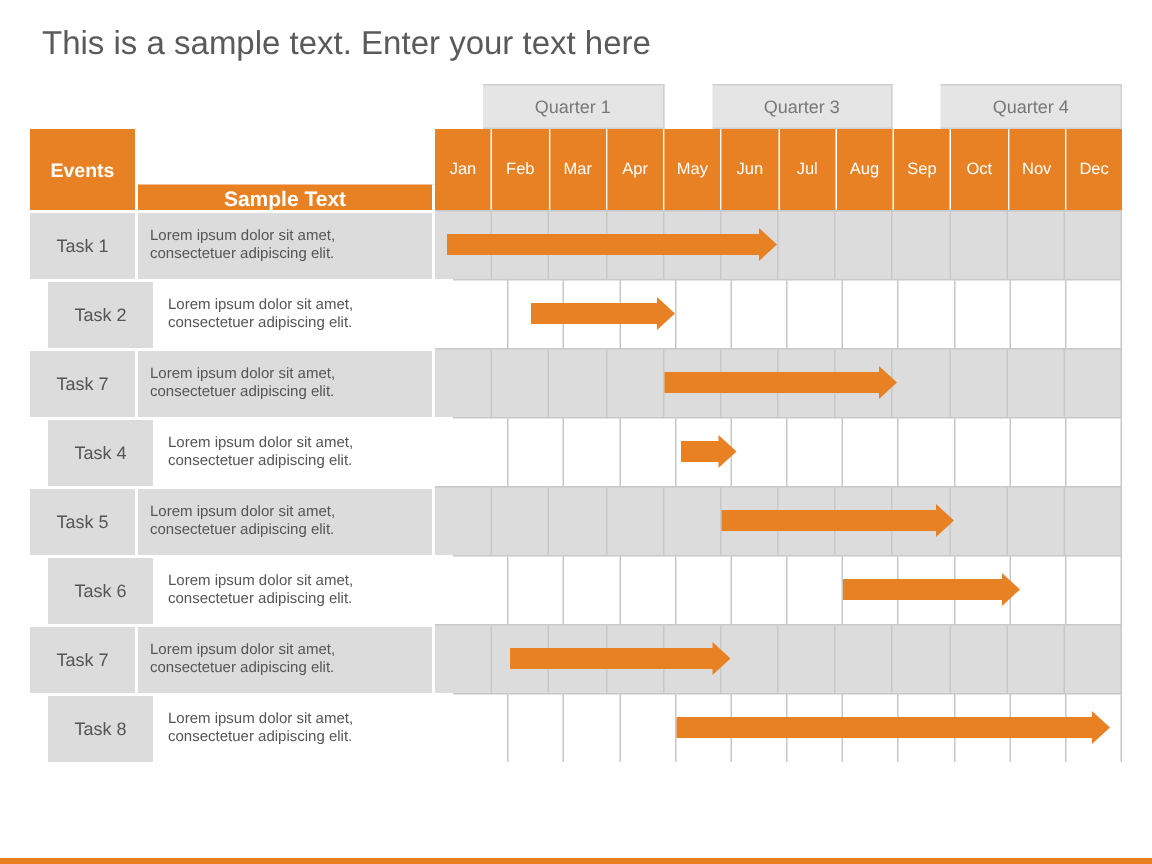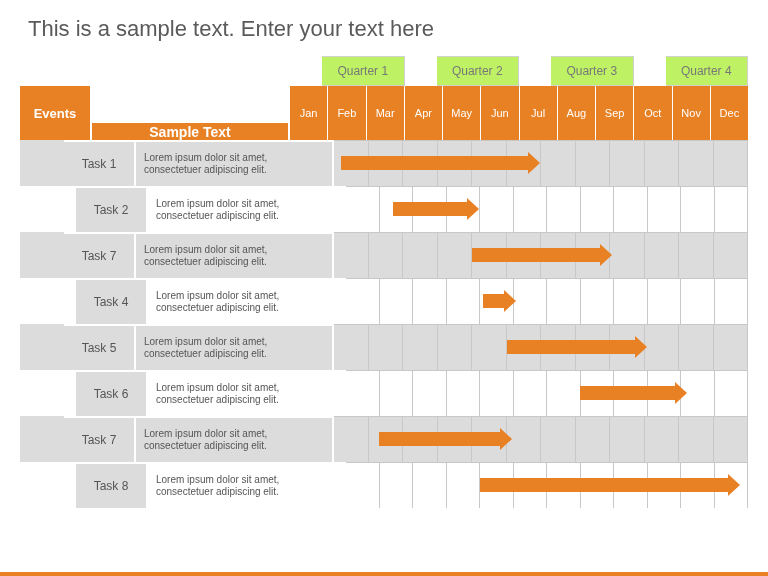--- a/index.html
+++ b/index.html
@@ -20,21 +20,21 @@
     padding: 8px 20px 0 20px;
   }
   .quarter-row {
     display: flex;
     height: 30px;
   }
   .quarter-spacer { width: 270px; flex: 0 0 270px; }
   .quarter-cell {
     flex: 1;
     border: 1px solid #d0d0d0;
-    background: #bef264;
+    background: #e5e5e5;
     color: #777;
     font-size: 12px;
     display: flex;
     align-items: center;
     justify-content: center;
     border-left: none;
     margin-left: 32px;
   }
   .quarter-cell:first-of-type { border-left: 1px solid #d0d0d0; }
 
@@ -69,21 +69,20 @@
     display: flex; align-items: center; justify-content: center;
     border-right: 1px solid #fff;
     text-align: center;
   }
   .month-cell:last-child { border-right: none; }
 
   .rows { position: relative; }
   .task-row {
     display: flex;
     height: 46px;
-    padding-left: 44px;
   }
   .task-row.odd { background: #dcdcdc; }
   .task-row.even { background: #fff; margin-left: 12px; }
   .task-label {
     width: 72px; flex: 0 0 72px;
     background: #dcdcdc;
     color: #555;
     font-size: 12px;
     display: flex; align-items: center; justify-content: center;
     border-top: 2px solid #fff;
@@ -139,21 +138,20 @@
 </head>
 <body>
 
 <div class="title">This is a sample text. Enter your text here</div>
 
 <div class="chart">
 
   <div class="quarter-row">
     <div class="quarter-spacer"></div>
     <div class="quarter-cell">Quarter 1</div>
-    <div class="quarter-cell">Quarter 2</div>
     <div class="quarter-cell">Quarter 3</div>
     <div class="quarter-cell">Quarter 4</div>
   </div>
 
   <div class="header-row">
     <div class="events-header">Events</div>
     <div class="desc-header">Sample Text</div>
     <div class="month-cell">Jan</div>
     <div class="month-cell">Feb</div>
     <div class="month-cell">Mar</div>

